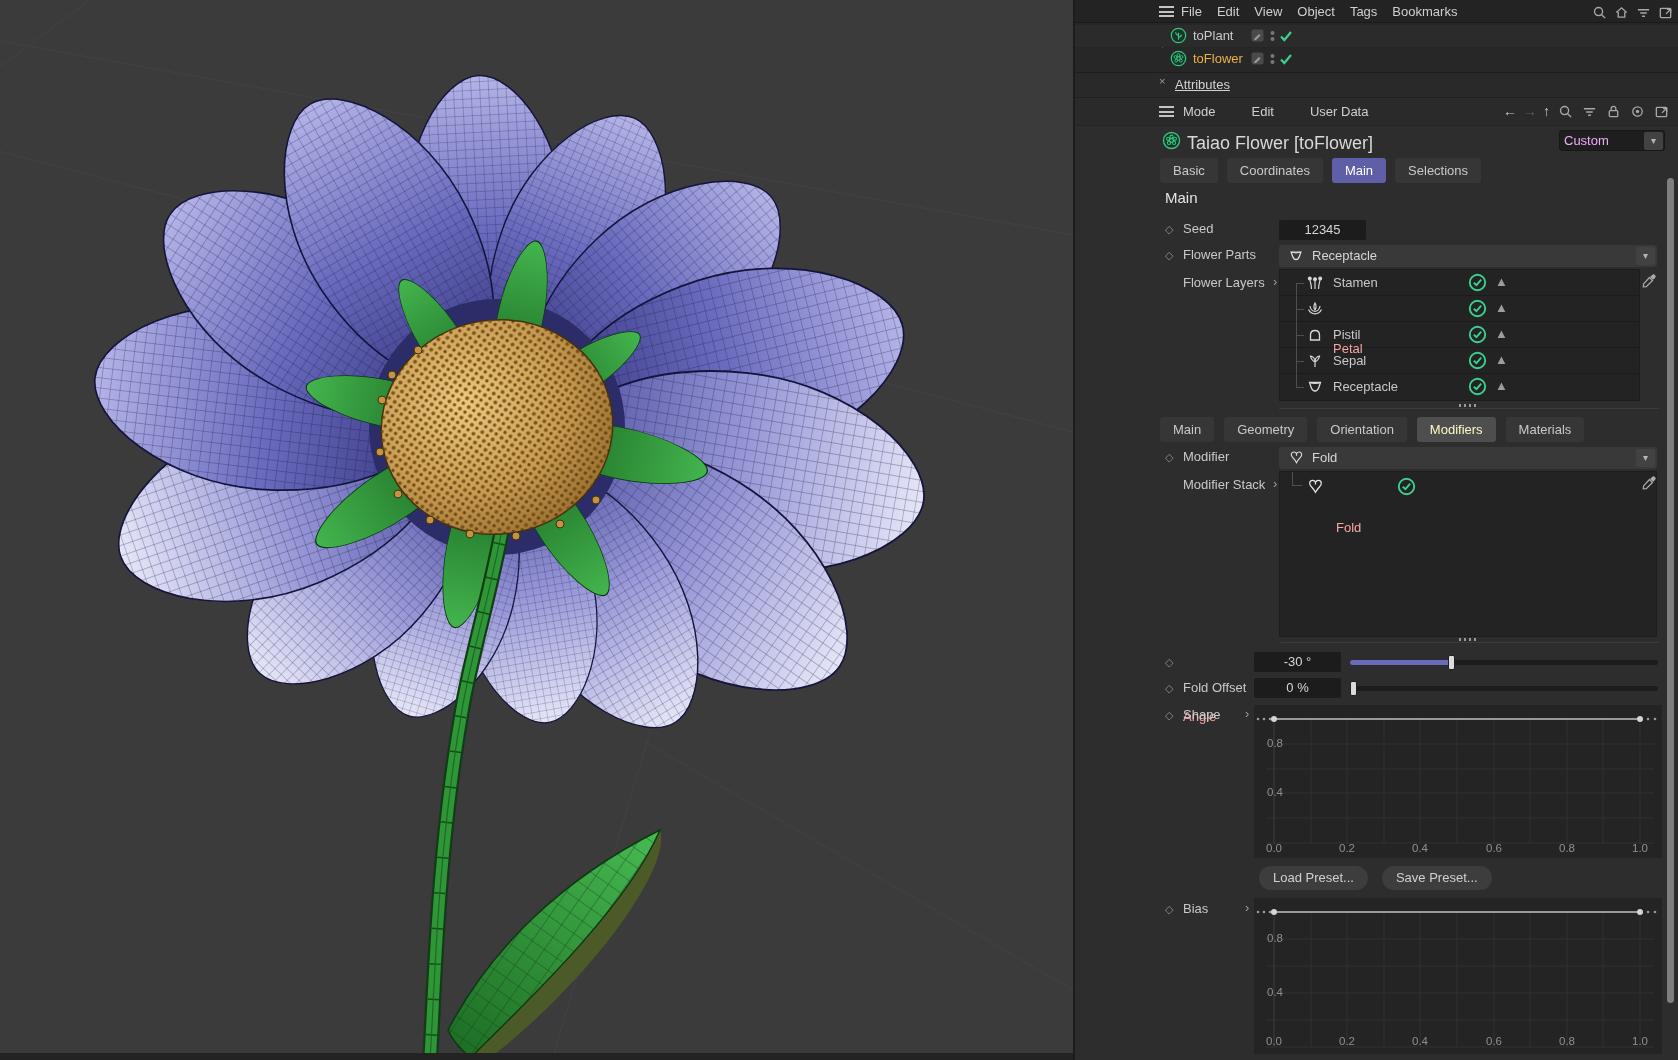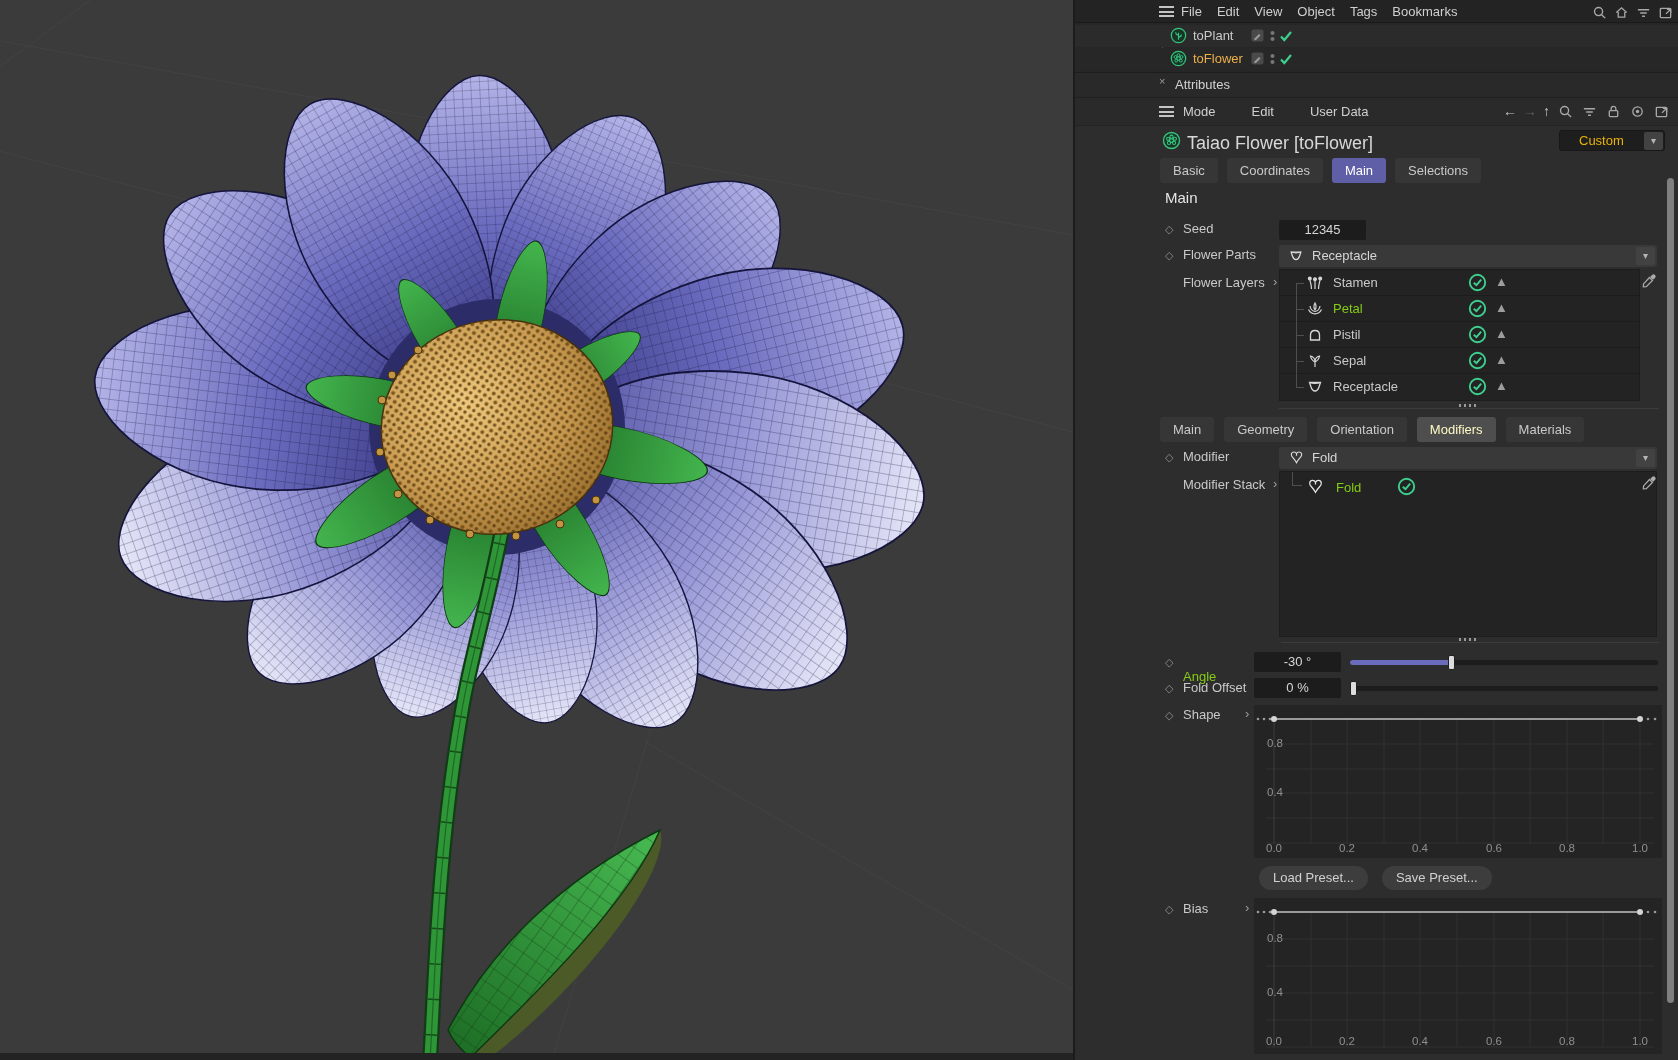--- a/index.html
+++ b/index.html
@@ -25,21 +25,21 @@
   .dim{color:#5e5e5e;}
   .objlabel{line-height:22px;}
   .hl-name{color:#edb14a;}
   
   .tab{height:25px;line-height:25px;padding:0 13px;background:#363636;border-radius:3px;color:#c9c9c9;cursor:default;}
   .tab.active-p{background:#5f5fa8;color:#ffffff;}
   .tab.active-g{background:#4e4e4e;color:#fef9c3;}
   
   .diamond{color:#8f8f8f;font-size:11px;}
   .rowlabel{color:#c9c9c9;}
-  .orange{color:#84cc16;}
+  .orange{color:#fca5a5;margin-top:40px;}
   .valuebox{background:#1c1c1c;border-radius:2px;color:#d6d6d6;text-align:center;line-height:20px;height:20px;}
   .dropdown{background:#393939;border-radius:3px;height:22px;color:#d6d6d6;}
   .dd-arrow{position:absolute;right:2px;top:2px;width:19px;height:18px;background:#424242;border-radius:2px;
             color:#b5b5b5;font-size:10px;text-align:center;line-height:18px;}
   .listbox{background:#232323;border:1px solid #1d1d1d;}
   .layerrow{position:relative;height:26px;border-bottom:1px solid rgba(0,0,0,0.18);}
   .tri{color:#9d9d9d;font-size:13px;}
   .chev{color:#9d9d9d;font-size:13px;}
   .slider-track{position:absolute;top:8px;height:5px;background:#1c1c1c;border-radius:3px;}
   .slider-fill{position:absolute;top:0;left:0;height:5px;background:#6b6bbc;border-radius:3px;}
@@ -310,21 +310,21 @@
               <circle cx="2.5" cy="9" r="2" fill="#777"></circle>
             </svg></span>
         <span class="abs" style="left:204px;top:4px;"><svg width="14" height="14" viewBox="0 0 14 14">
               <path d="M2 7.5 5.3 11 12 3" fill="none" stroke="#3ecf8e" stroke-width="2.2"></path>
             </svg></span>
       </div>
     </div>
 
     <div id="attrbar" class="bar">
       <span class="abs" style="left:84px;top:2px;font-size:11px;color:#9a9a9a;">×</span>
-      <span class="abs" style="left:100px;top:4px;color:#d2d2d2;">Attributes</span>
+      <span class="abs" style="left:100px;top:4px;color:#d2d2d2;text-decoration:underline;">Attributes</span>
     </div>
 
     <div id="modebar" class="bar">
       <div class="abs" style="left:84px;top:8px;">
           <div class="hamb"></div>
         </div>
       <div class="abs" style="left:108px;top:2px;display:flex;gap:36px;line-height:24px;">
         <span class="menu-item">Mode</span>
         <span class="menu-item">Edit</span>
         <span class="menu-item">User Data</span>
@@ -370,21 +370,21 @@
             <circle cx="9" cy="9" r="7.6" fill="rgba(18,58,40,0.7)" stroke="#35c57d" stroke-width="1.3"></circle>
             <circle cx="9" cy="9" r="1.8" fill="none" stroke="#35c57d" stroke-width="1.1"></circle>
             <circle cx="9" cy="5.4" r="1.5" fill="none" stroke="#35c57d" stroke-width="1"></circle>
             <circle cx="12.2" cy="7.4" r="1.5" fill="none" stroke="#35c57d" stroke-width="1"></circle>
             <circle cx="11.4" cy="11.3" r="1.5" fill="none" stroke="#35c57d" stroke-width="1"></circle>
             <circle cx="6.6" cy="11.3" r="1.5" fill="none" stroke="#35c57d" stroke-width="1"></circle>
             <circle cx="5.8" cy="7.4" r="1.5" fill="none" stroke="#35c57d" stroke-width="1"></circle>
           </svg></span>
       <span class="abs" style="left:112px;top:5px;color:#d8d8d8;font-size:18px;">Taiao Flower [toFlower]</span>
       <div class="abs" style="left:484px;top:2px;width:106px;height:21px;background:#1e1e1e;border:1px solid #171717;border-radius:3px;">
-        <span class="abs" style="left:19px;top:2px;color:#eab308;">Custom</span>
+        <span class="abs" style="left:4px;top:2px;color:#f0abfc;">Custom</span>
         <span class="dd-arrow" style="top:1px;right:1px;">▾</span>
       </div>
     </div>
 
     <div class="abs" style="left:85px;top:158px;display:flex;gap:9px;">
       <span class="tab">Basic</span>
       <span class="tab">Coordinates</span>
       <span class="tab active-p">Main</span>
       <span class="tab">Selections</span>
     </div>

